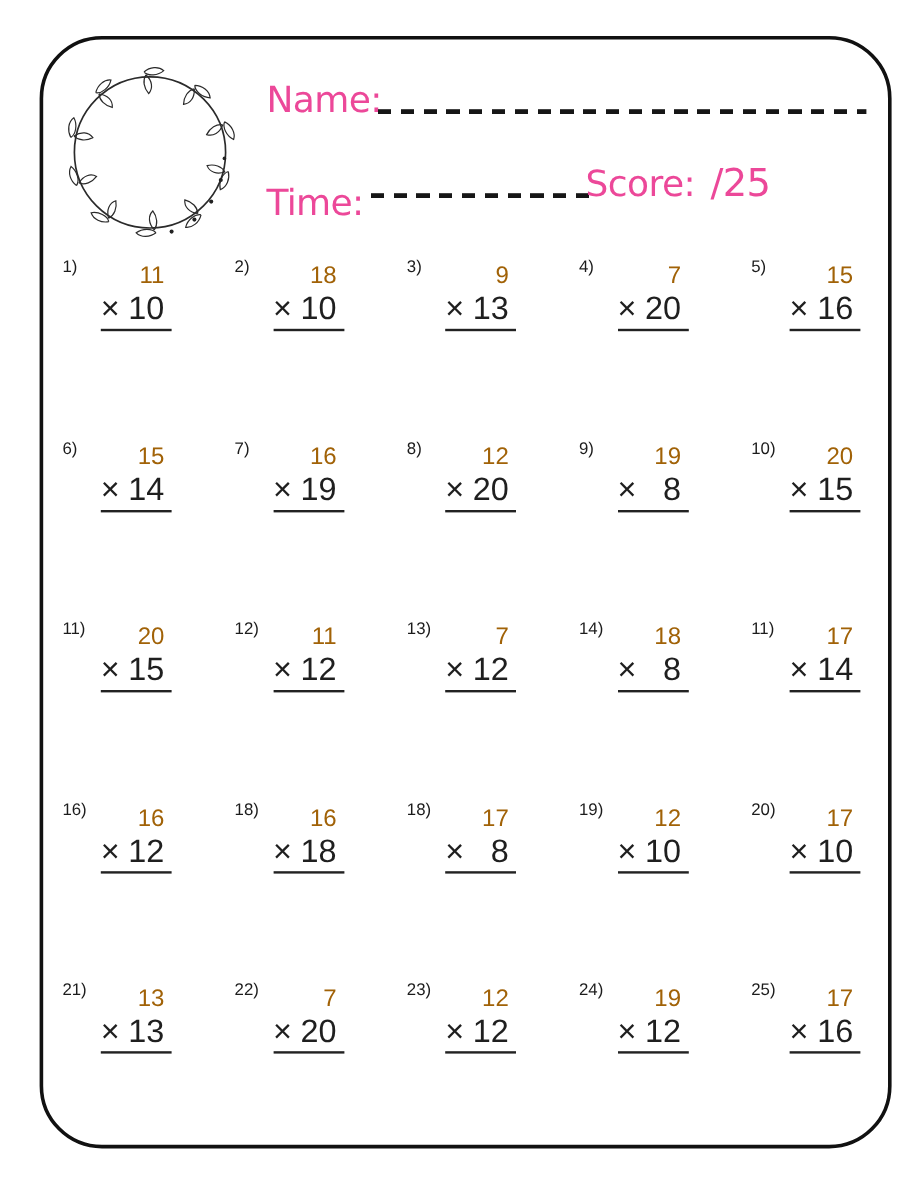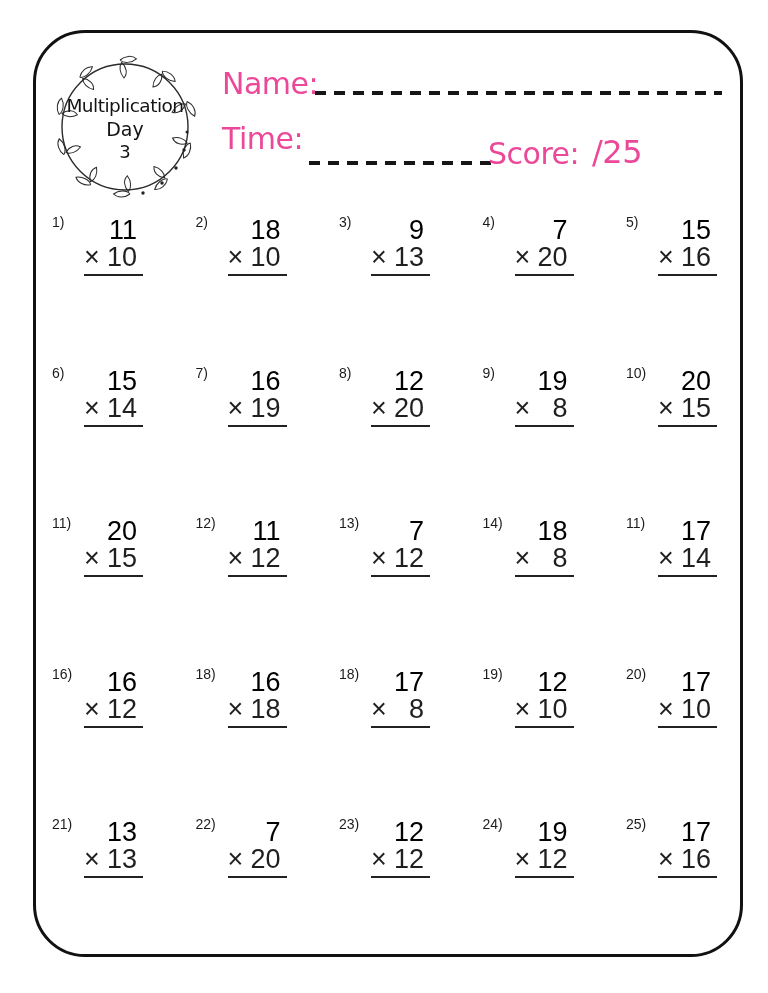--- a/index.html
+++ b/index.html
@@ -21,41 +21,41 @@
     font-family:"DejaVu Sans", sans-serif;line-height:1.22;color:#141414;
   }
   .logo-l1{font-size:18.5px;letter-spacing:-0.5px;}
   .logo-l2{font-size:19px;}
   .logo-l3{font-size:18px;}
   .hdr-label{
     position:absolute;font-family:"DejaVu Sans", sans-serif;
     font-size:30px;color:#ec4899;letter-spacing:-0.5px;white-space:nowrap;
   }
   .name-label{left:222px;top:66px;}
-  .time-label{left:222px;top:121px;}
+  .time-label{left:222px;top:152px;}
   .score-label{left:488px;top:136px;text-align:center;}
   .score-value{left:592px;top:133px;font-size:32px;}
   .dash-line{
     position:absolute;height:4px;
     background:repeating-linear-gradient(90deg,#161616 0 11px,transparent 11px 19px);
   }
   .name-line{left:315px;top:91px;width:407px;}
   .time-line{left:309px;top:161px;width:186px;}
   
   .grid{
     position:absolute;left:51px;top:213px;width:680px;
     display:grid;grid-template-columns:repeat(5,143.5px);grid-auto-rows:150.5px;
   }
   .cell{position:relative;}
   .p-num{
     position:absolute;left:1px;top:1px;font-size:14px;color:#1c1c1c;
   }
   .work{margin-left:33px;margin-top:4px;width:56px;}
   .top-num{
-    text-align:right;font-size:27px;line-height:27px;color:#000000;
+    text-align:right;font-size:20px;line-height:27px;color:#a16207;
     padding-right:3px;
   }
   .bot-row{
     display:flex;justify-content:space-between;align-items:baseline;
     font-size:27px;line-height:27px;color:#1f1f1f;padding-right:3px;
   }
   .ans-line{border-top:2.5px solid #222;margin-top:3px;width:59px;}
 </style>
 </head>
 <body>
@@ -100,25 +100,20 @@
       </g>
     <g transform="rotate(322 75 85)">
         <use href="#leafpair" transform="translate(70 18) rotate(12)"></use>
       </g>
     <circle cx="134" cy="108" r="1.7" fill="#222"></circle>
     <circle cx="126" cy="126" r="1.7" fill="#222"></circle>
     <circle cx="112" cy="141" r="1.7" fill="#222"></circle>
     <circle cx="93" cy="151" r="1.7" fill="#222"></circle>
     <circle cx="137" cy="90" r="1.5" fill="#222"></circle>
   </svg>
-  <div class="logo-text">
-    <div class="logo-l1">Multiplication</div>
-    <div class="logo-l2">Day</div>
-    <div class="logo-l3">3</div>
-  </div>
 </div>
 
 <div class="hdr-label name-label">Name:</div>
 <div class="dash-line name-line"></div>
 
 <div class="hdr-label time-label">Time:</div>
 <div class="dash-line time-line"></div>
 
 <div class="hdr-label score-label">Score:</div>
 <div class="hdr-label score-value">/25</div>

